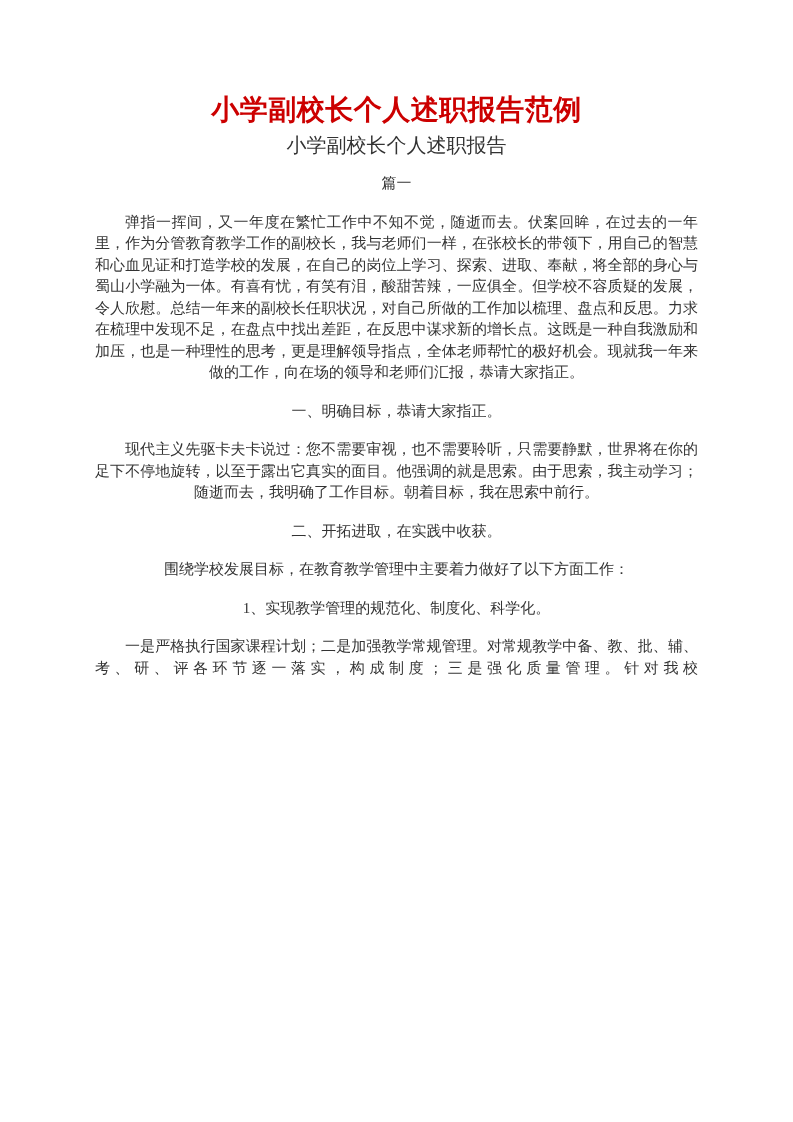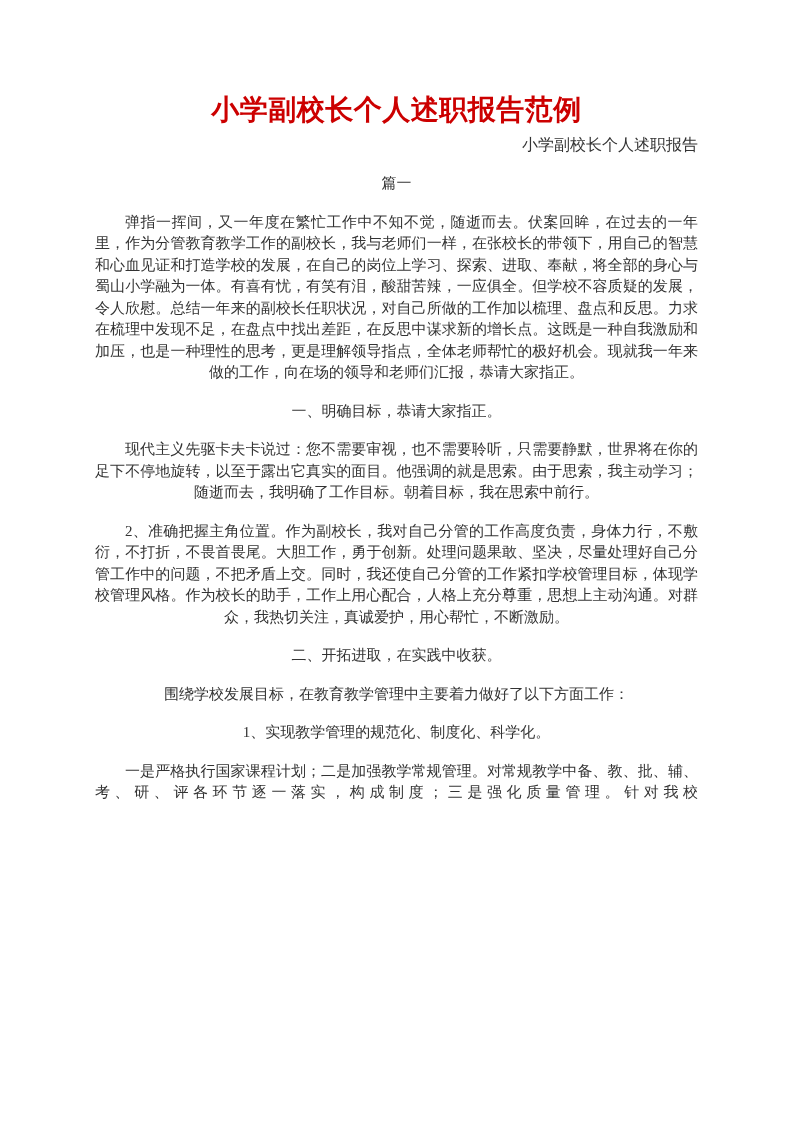--- a/index.html
+++ b/index.html
@@ -23,23 +23,23 @@
     margin: 0;
     font-size: 28px;
     line-height: 40px;
     font-weight: bold;
     text-align: center;
     color: #cc0000;
     letter-spacing: 0.5px;
   }
   .doc-subtitle {
     margin-top: 4px;
-    font-size: 16px;
+    font-size: 20px;
     line-height: 22px;
-    text-align: right;
+    text-align: center;
     color: #333333;
   }
   .doc-body {
     margin-top: 5px;
     font-size: 15px;
     line-height: 21.5px;
   }
   .doc-body p {
     margin: 17px 0;
   }
@@ -62,19 +62,18 @@
 <body>
 
 <div class="page">
   <h1 class="doc-title">小学副校长个人述职报告范例</h1>
   <div class="doc-subtitle">小学副校长个人述职报告</div>
   <div class="doc-body" id="doc-body">
       <p class="center">篇一</p>
       <p class="para">弹指一挥间，又一年度在繁忙工作中不知不觉，随逝而去。伏案回眸，在过去的一年里，作为分管教育教学工作的副校长，我与老师们一样，在张校长的带领下，用自己的智慧和心血见证和打造学校的发展，在自己的岗位上学习、探索、进取、奉献，将全部的身心与蜀山小学融为一体。有喜有忧，有笑有泪，酸甜苦辣，一应俱全。但学校不容质疑的发展，令人欣慰。总结一年来的副校长任职状况，对自己所做的工作加以梳理、盘点和反思。力求在梳理中发现不足，在盘点中找出差距，在反思中谋求新的增长点。这既是一种自我激励和加压，也是一种理性的思考，更是理解领导指点，全体老师帮忙的极好机会。现就我一年来做的工作，向在场的领导和老师们汇报，恭请大家指正。</p>
       <p class="center">一、明确目标，恭请大家指正。</p>
       <p class="para">现代主义先驱卡夫卡说过：您不需要审视，也不需要聆听，只需要静默，世界将在你的足下不停地旋转，以至于露出它真实的面目。他强调的就是思索。由于思索，我主动学习；随逝而去，我明确了工作目标。朝着目标，我在思索中前行。</p>
-      <p class="para">2、准确把握主角位置。作为副校长，我对自己分管的工作高度负责，身体力行，不敷衍，不打折，不畏首畏尾。大胆工作，勇于创新。处理问题果敢、坚决，尽量处理好自己分管工作中的问题，不把矛盾上交。同时，我还使自己分管的工作紧扣学校管理目标，体现学校管理风格。作为校长的助手，工作上用心配合，人格上充分尊重，思想上主动沟通。对群众，我热切关注，真诚爱护，用心帮忙，不断激励。</p>
       <p class="center">二、开拓进取，在实践中收获。</p>
       <p class="center">围绕学校发展目标，在教育教学管理中主要着力做好了以下方面工作：</p>
       <p class="center">1、实现教学管理的规范化、制度化、科学化。</p>
       <p class="para-cut">一是严格执行国家课程计划；二是加强教学常规管理。对常规教学中备、教、批、辅、考、研、评各环节逐一落实，构成制度；三是强化质量管理。针对我校</p>
     </div>
 </div>
 
 </body></html>

